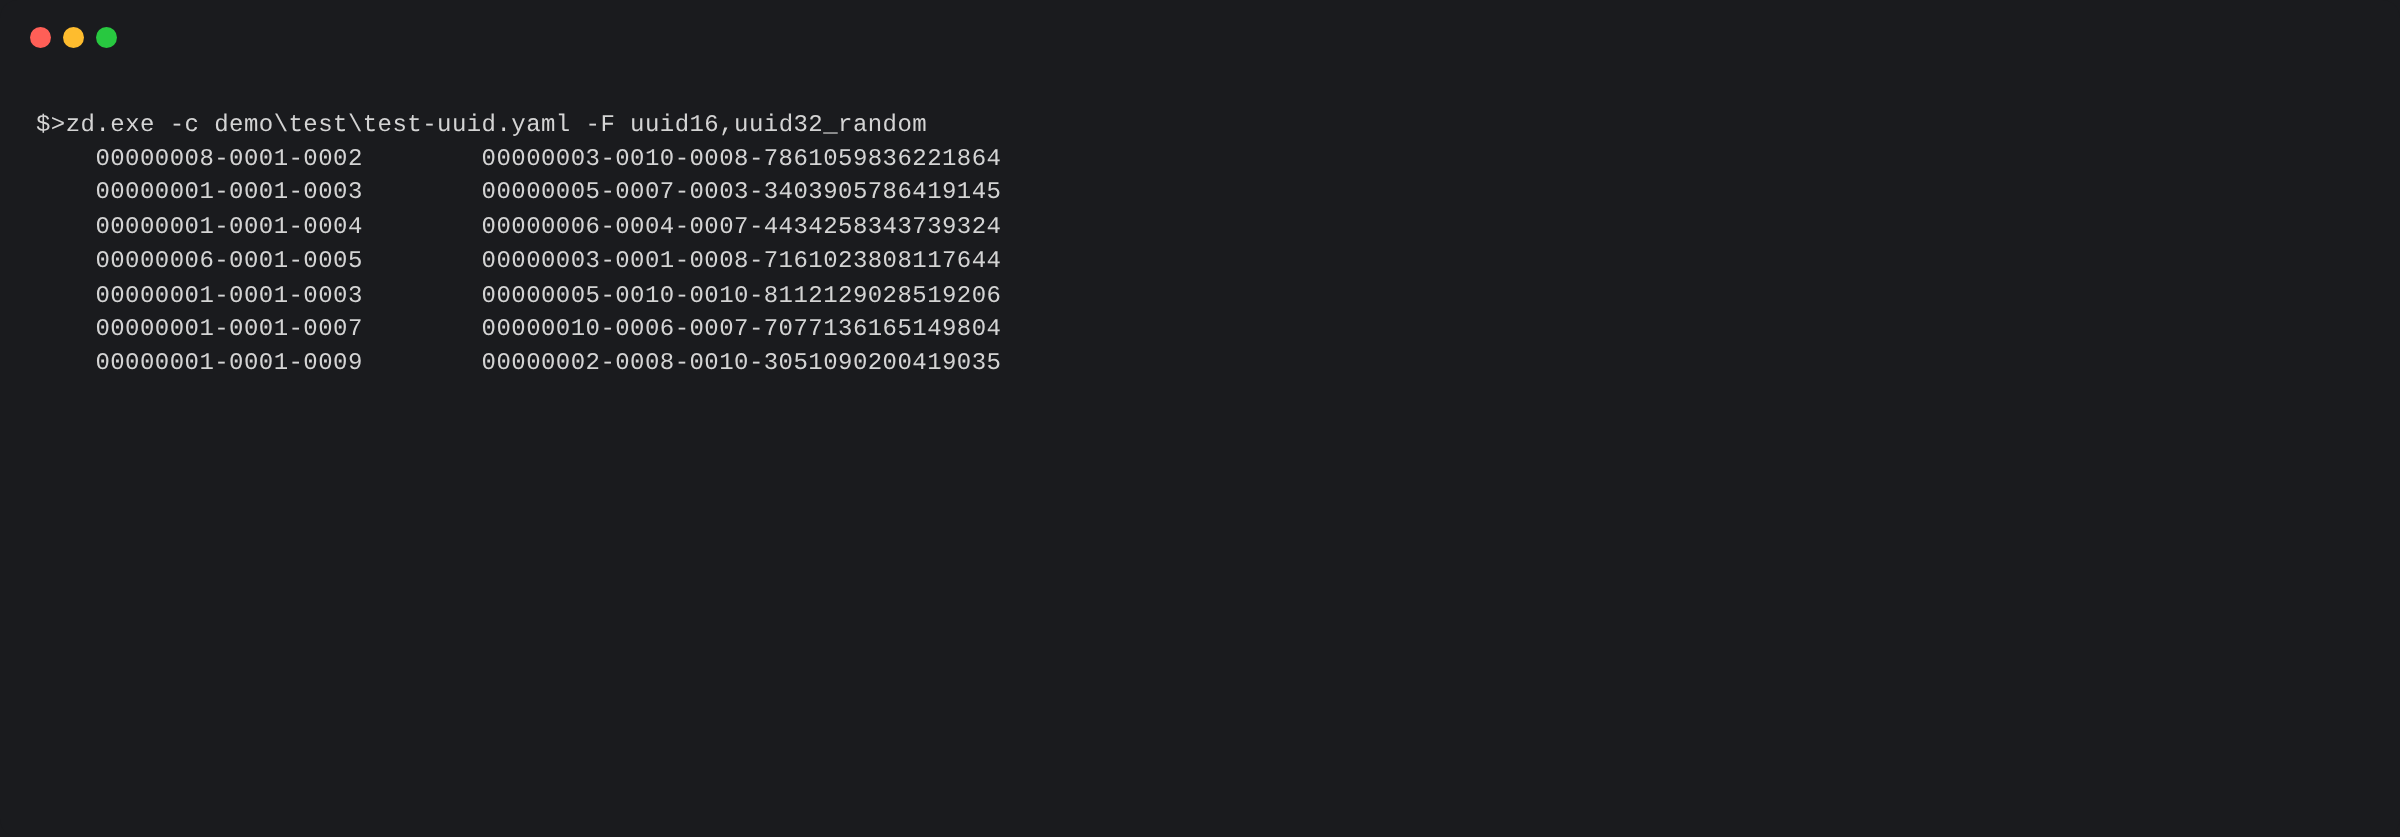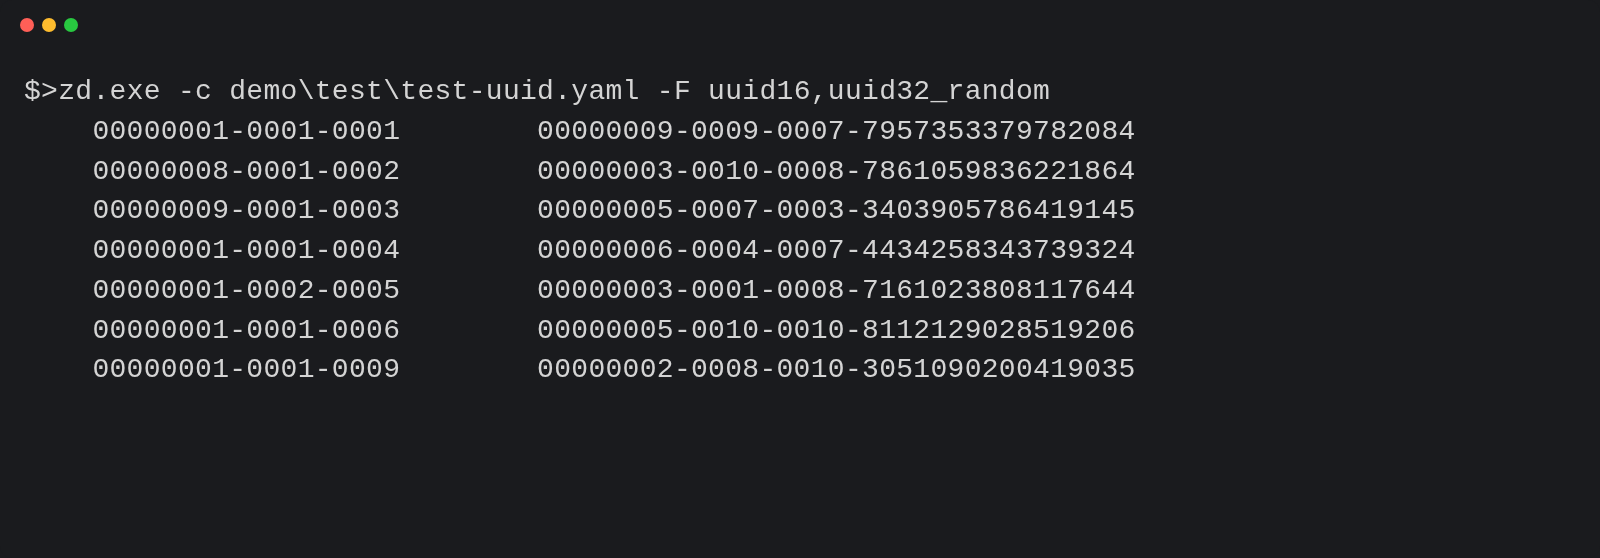--- a/index.html
+++ b/index.html
@@ -45,21 +45,21 @@
       background: #febc2e;
     }
     
     .traffic-light.green {
       background: #28c840;
     }
     
     .terminal-content {
       padding: 30px 24px 20px 24px;
       color: #d4d4d4;
-      font-size: 28px;
+      font-size: 16px;
       line-height: 1.42;
       letter-spacing: 0.3px;
     }
     
     .command-line {
       white-space: pre;
     }
     
     .output-line {
       white-space: pre;
@@ -70,22 +70,22 @@
 
 <div class="terminal-window">
   <div class="titlebar">
     <div class="traffic-light red"></div>
     <div class="traffic-light yellow"></div>
     <div class="traffic-light green"></div>
   </div>
   <div class="terminal-content">
     <div class="command-line"><span>$&gt;</span><span>zd.exe -c demo\test\test-uuid.yaml -F uuid16,uuid32_random</span></div>
     <div id="output-block">
-        <div class="output-line">    00000001-0001-0001        00000009-0009-0007-7957353379782084</div>
         <div class="output-line">    00000008-0001-0002        00000003-0010-0008-7861059836221864</div>
-        <div class="output-line">    00000009-0001-0003        00000005-0007-0003-3403905786419145</div>
+        <div class="output-line">    00000001-0001-0003        00000005-0007-0003-3403905786419145</div>
         <div class="output-line">    00000001-0001-0004        00000006-0004-0007-4434258343739324</div>
-        <div class="output-line">    00000001-0002-0005        00000003-0001-0008-7161023808117644</div>
-        <div class="output-line">    00000001-0001-0006        00000005-0010-0010-8112129028519206</div>
+        <div class="output-line">    00000006-0001-0005        00000003-0001-0008-7161023808117644</div>
+        <div class="output-line">    00000001-0001-0003        00000005-0010-0010-8112129028519206</div>
+        <div class="output-line">    00000001-0001-0007        00000010-0006-0007-7077136165149804</div>
         <div class="output-line">    00000001-0001-0009        00000002-0008-0010-3051090200419035</div>
       </div>
   </div>
 </div>
 
 </body></html>

